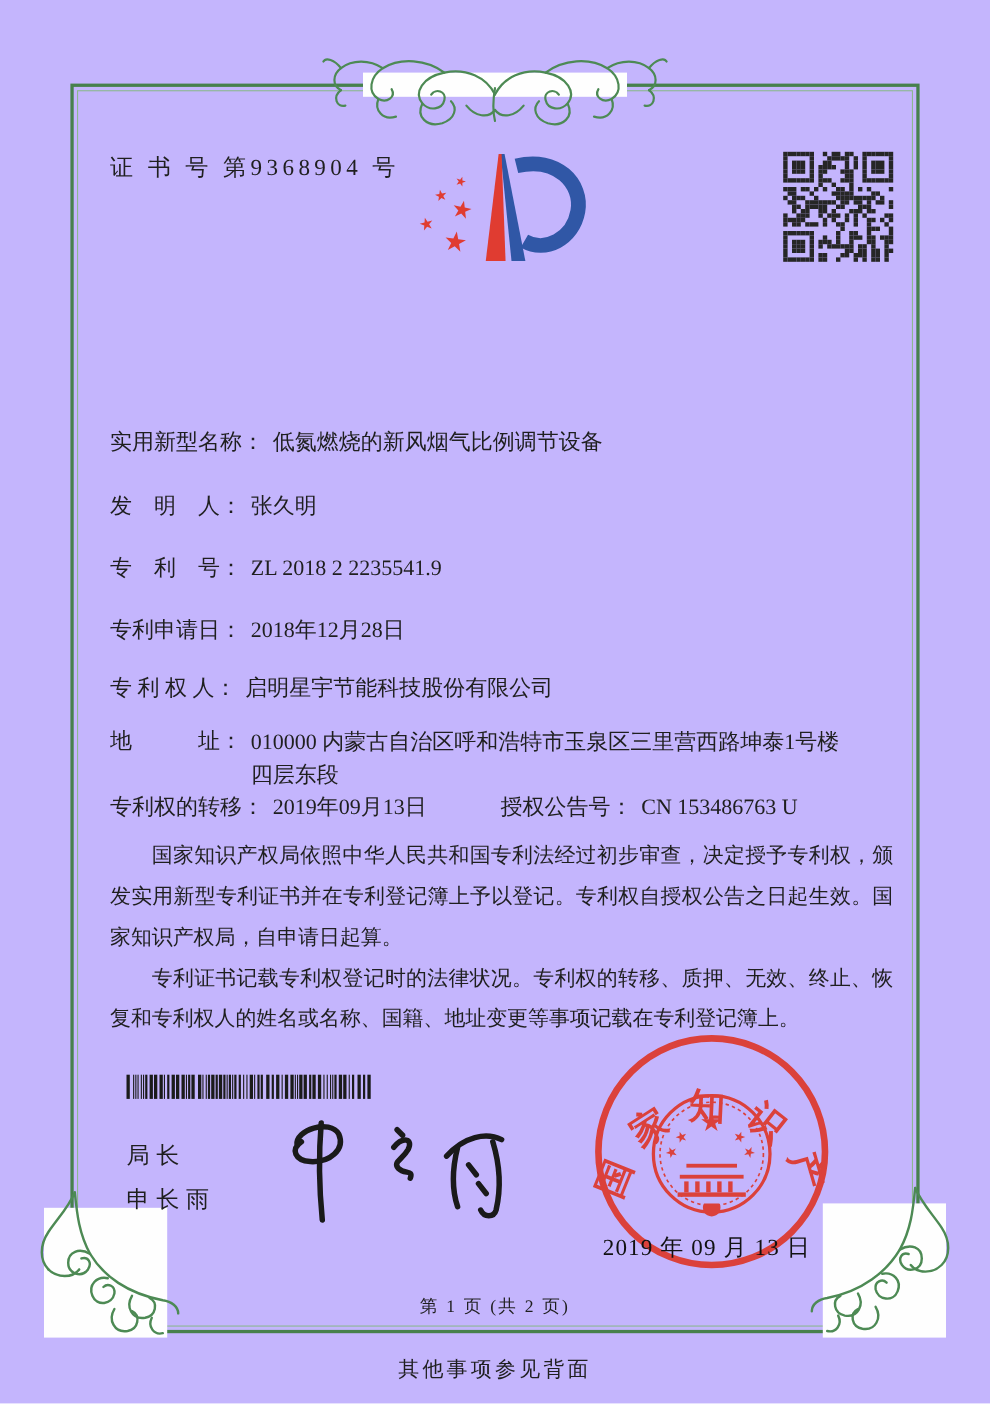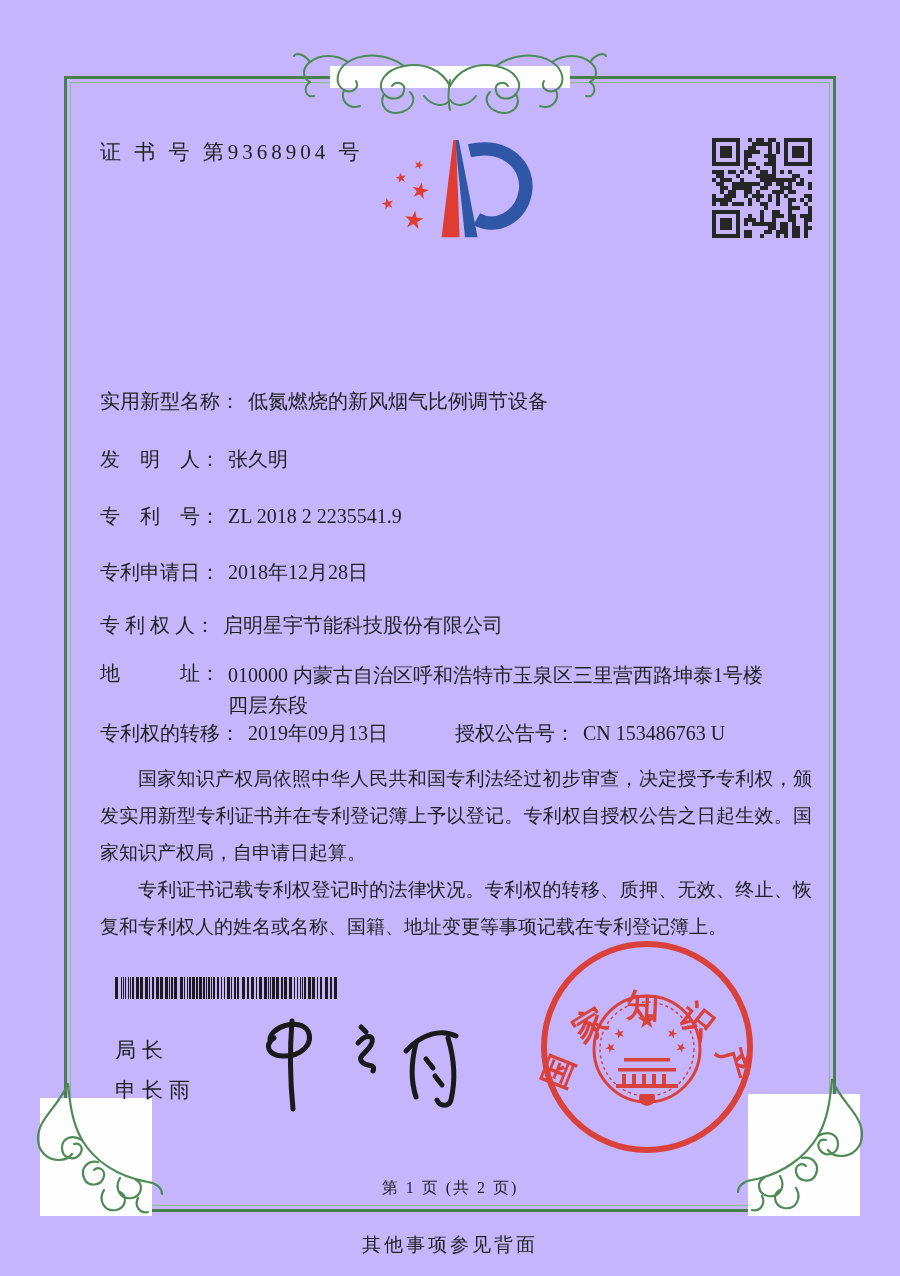--- a/index.html
+++ b/index.html
@@ -506,17 +506,18 @@
       <rect x="82" y="132" width="58" height="3.5"></rect>
       <rect x="86" y="138" width="4" height="10"></rect>
       <rect x="96" y="138" width="4" height="10"></rect>
       <rect x="106" y="138" width="4" height="10"></rect>
       <rect x="116" y="138" width="4" height="10"></rect>
       <rect x="126" y="138" width="4" height="10"></rect>
       <rect x="80" y="148" width="62" height="4"></rect>
       <path d="M104,158 a8,8 0 1 0 14,0 z"></path>
     </g>
   </svg>
+  <div id="seal-date">2019 年 09 月 13 日</div>
 
   <div id="page-indicator">第 1 页 (共 2 页)</div>
   <div id="footer-note">其他事项参见背面</div>
 
 </div>
 
 </body></html>

